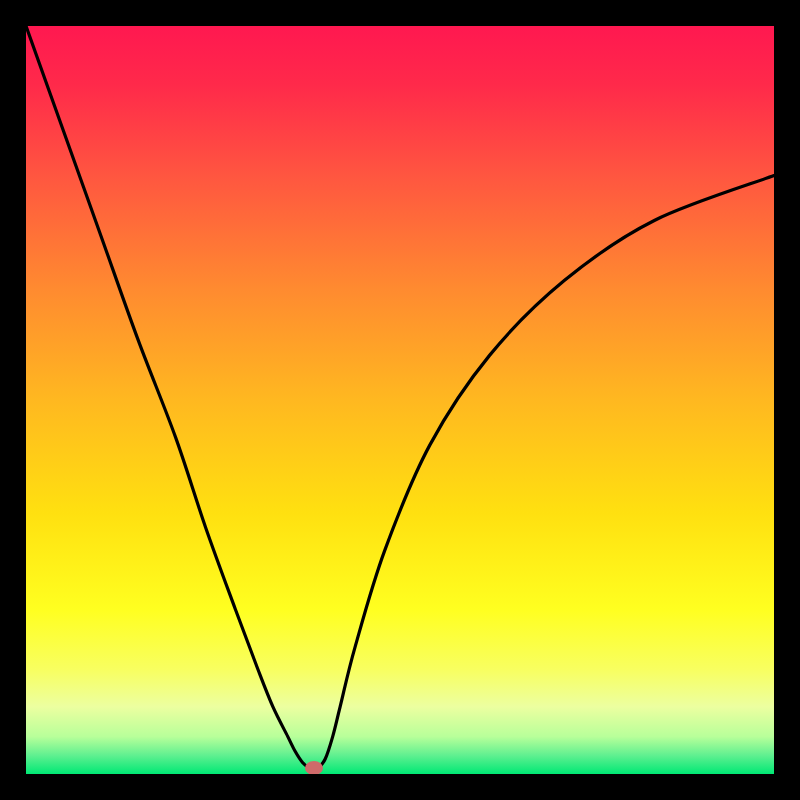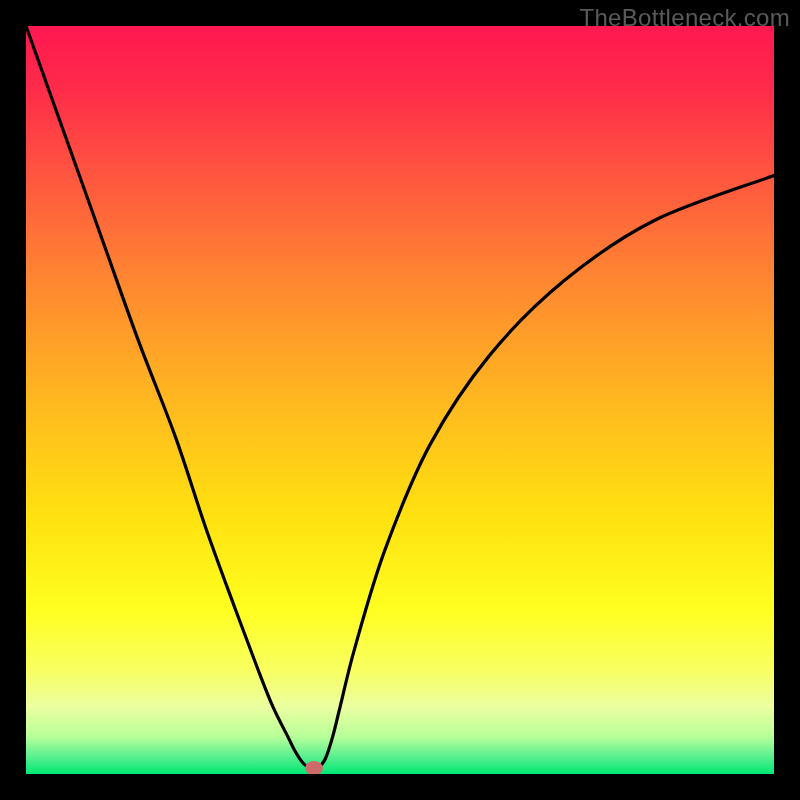--- a/index.html
+++ b/index.html
@@ -35,21 +35,20 @@
     z-index: 10;
     pointer-events: none;
   }
   svg { display: block; }
 </style>
 </head>
 <body>
 
 <div class="frame">
 
-  <div class="watermark">TheBottleneck.com</div>
 
   <div class="plot-area">
     <svg id="chart-svg" width="748" height="748" viewBox="0 0 748 748">
       <defs>
         <linearGradient id="bg-grad" x1="0" y1="0" x2="0" y2="1">
             <stop offset="0%" stop-color="#ff1850"></stop>
             <stop offset="8%" stop-color="#ff2a4a"></stop>
             <stop offset="20%" stop-color="#ff5640"></stop>
             <stop offset="35%" stop-color="#ff8a30"></stop>
             <stop offset="50%" stop-color="#ffb820"></stop>

